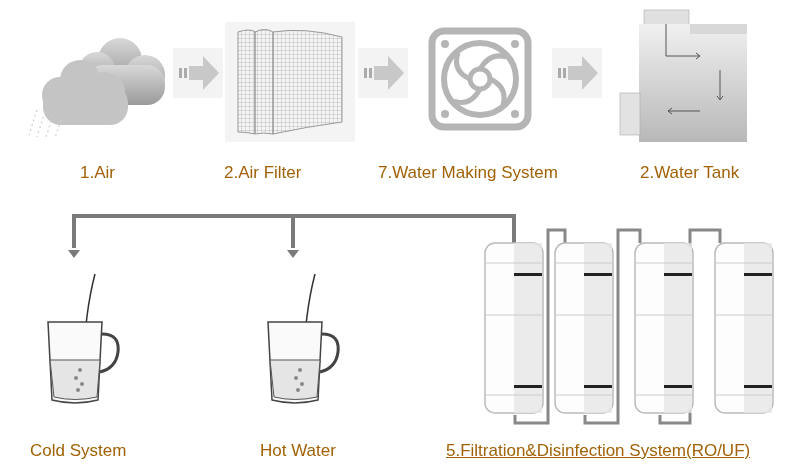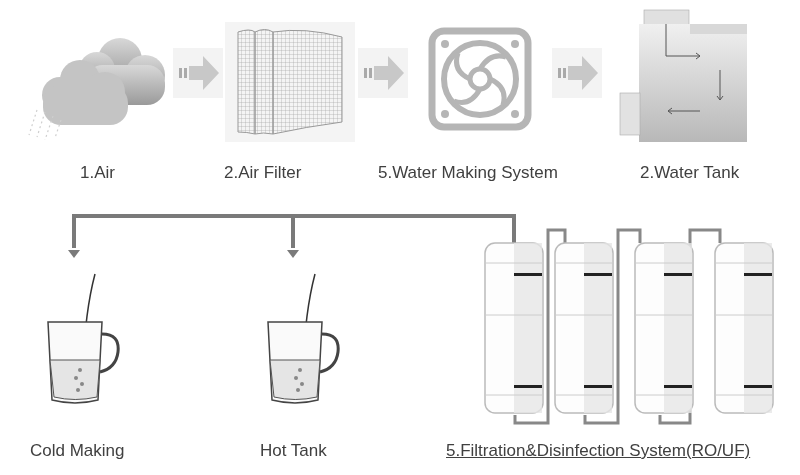--- a/index.html
+++ b/index.html
@@ -1,19 +1,19 @@
 <!DOCTYPE html>
 <html><head>
 <meta charset="utf-8">
 <style>
   html, body { margin:0; padding:0; }
   body { width:800px; height:475px; background:#ffffff; position:relative; overflow:hidden;
          font-family:"Liberation Sans", sans-serif; color:#555; }
   .abs { position:absolute; }
-  .label { position:absolute; font-size:17px; color:#404040; white-space:nowrap; }
+  .label { position:absolute; font-size:17px; color:#a16207; white-space:nowrap; }
   svg { display:block; }
 </style>
 </head>
 <body>
 
 <div class="abs" style="left:25px;top:30px;">
   <svg width="145" height="110" viewBox="0 0 145 110">
     <defs>
       <linearGradient id="cg" x1="0" y1="0" x2="0" y2="1">
         <stop offset="0" stop-color="#d8d8d8"></stop>
@@ -118,21 +118,21 @@
       <path d="M108 62 V92"></path>
         <path d="M105 88 L108 92 L111 88"></path>
       <path d="M88 103 H56"></path>
         <path d="M60 100 L56 103 L60 106"></path>
     </g>
   </svg>
 </div>
 
 <div class="label" style="left:80px;top:163px;">1.Air</div>
 <div class="label" style="left:224px;top:163px;">2.Air Filter</div>
-<div class="label" style="left:378px;top:163px;">5.Water Making System</div>
+<div class="label" style="left:378px;top:163px;">7.Water Making System</div>
 <div class="label" style="left:640px;top:163px;">2.Water Tank</div>
 
 <div class="abs" style="left:0;top:0;">
   <svg width="800" height="475" viewBox="0 0 800 475">
     <g fill="none" stroke="#7a7a7a" stroke-width="4">
       <path d="M74 248 V216 H514 V244"></path>
       <path d="M293 216 V248"></path>
     </g>
     <polygon points="68,250 80,250 74,258" fill="#7a7a7a"></polygon>
     <polygon points="287,250 299,250 293,258" fill="#7a7a7a"></polygon>
@@ -183,15 +183,15 @@
       <line x1="6" y1="170" x2="62" y2="170" stroke="#ccc"></line>
       <rect x="34" y="48" width="28" height="3" fill="#222"></rect>
         <rect x="34" y="160" width="28" height="3" fill="#222"></rect>
     </g>
     <use href="#cart" x="70"></use>
     <use href="#cart" x="150"></use>
     <use href="#cart" x="230"></use>
   </svg>
 </div>
 
-<div class="label" style="left:30px;top:441px;">Cold Making</div>
-<div class="label" style="left:260px;top:441px;">Hot Tank</div>
+<div class="label" style="left:30px;top:441px;">Cold System</div>
+<div class="label" style="left:260px;top:441px;">Hot Water</div>
 <div class="label" style="left:446px;top:441px;text-decoration:underline;">5.Filtration&amp;Disinfection System(RO/UF)</div>
 
 </body></html>

